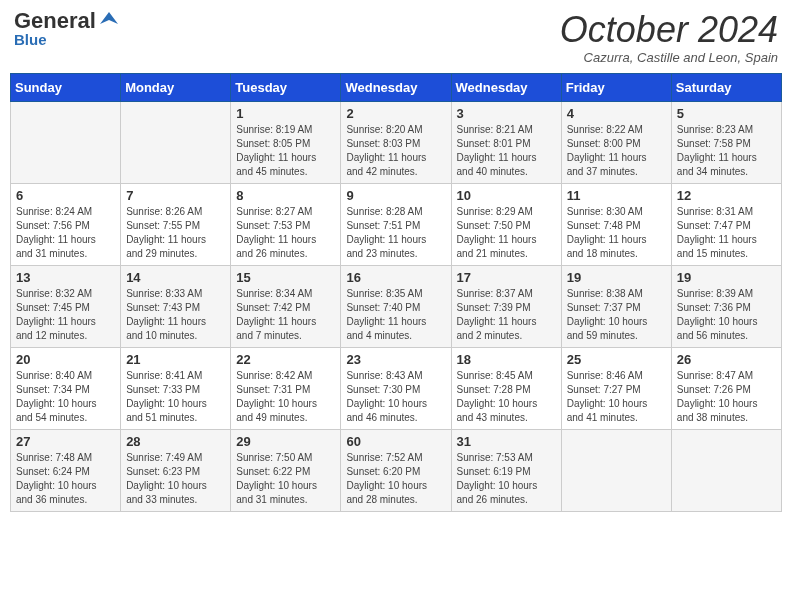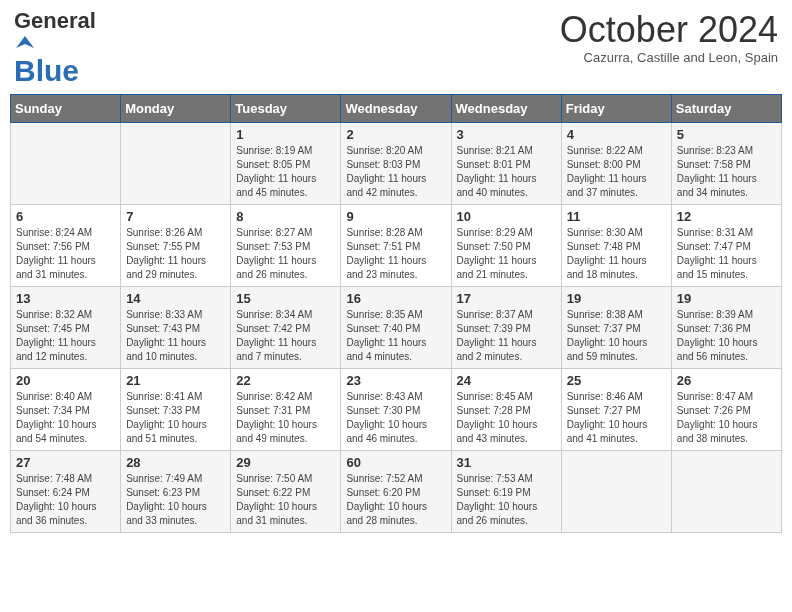--- a/index.html
+++ b/index.html
@@ -22,50 +22,51 @@
       flex-direction: column;
       align-items: flex-start;
     }
     .logo-general {
       font-size: 22px;
       font-weight: bold;
       color: #333;
       line-height: 1;
     }
     .logo-blue {
-      font-size: 30px;
+      font-size: 15px;
       font-weight: bold;
       color: #2a6db5;
       line-height: 1;
     }
     .logo-row {
       display: flex;
+      align-items: center;
       gap: 2px;
-      flex-direction: column;
     }
     .title-block {
       text-align: right;
+      font-style: italic;
     }
     .month-title {
       font-size: 36px;
       font-weight: normal;
       color: #333;
       line-height: 1.1;
     }
     .subtitle {
       font-size: 13px;
       color: #555;
     }
     table {
       width: 100%;
       border-collapse: collapse;
       table-layout: fixed;
     }
     thead tr th {
-      background-color: #737373;
+      background-color: #1d4ed8;
       color: #fff;
       font-size: 13px;
       font-weight: bold;
       padding: 6px 4px;
       text-align: left;
       border: 1px solid #1a5a9a;
     }
     tbody tr td {
       border: 1px solid #ccc;
       vertical-align: top;
@@ -266,21 +267,21 @@
 Sunset: 7:31 PM
 Daylight: 10 hours and 49 minutes.</div>
         </td>
         <td>
           <span class="day-num">23</span>
           <div class="cell-info">Sunrise: 8:43 AM
 Sunset: 7:30 PM
 Daylight: 10 hours and 46 minutes.</div>
         </td>
         <td>
-          <span class="day-num">24</span>
+          <span class="day-num">18</span>
           <div class="cell-info">Sunrise: 8:45 AM
 Sunset: 7:28 PM
 Daylight: 10 hours and 43 minutes.</div>
         </td>
         <td>
           <span class="day-num">25</span>
           <div class="cell-info">Sunrise: 8:46 AM
 Sunset: 7:27 PM
 Daylight: 10 hours and 41 minutes.</div>
         </td>

